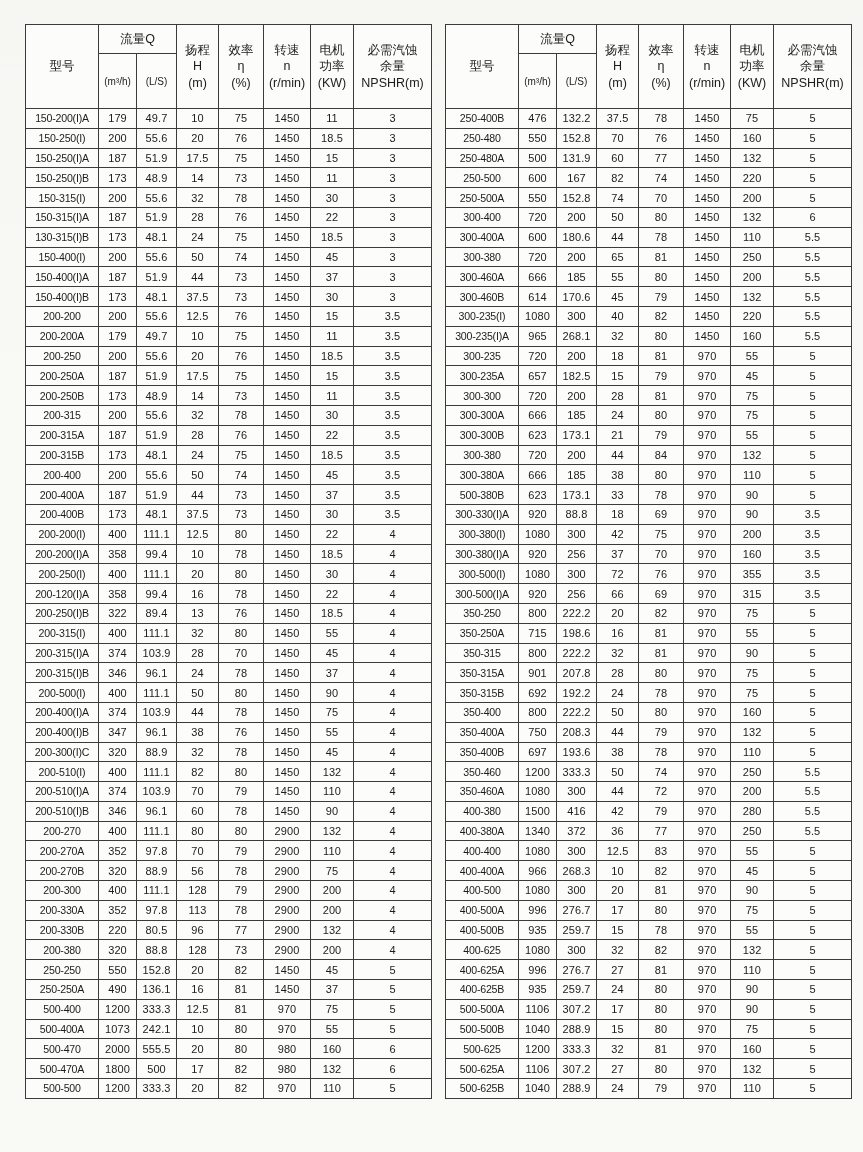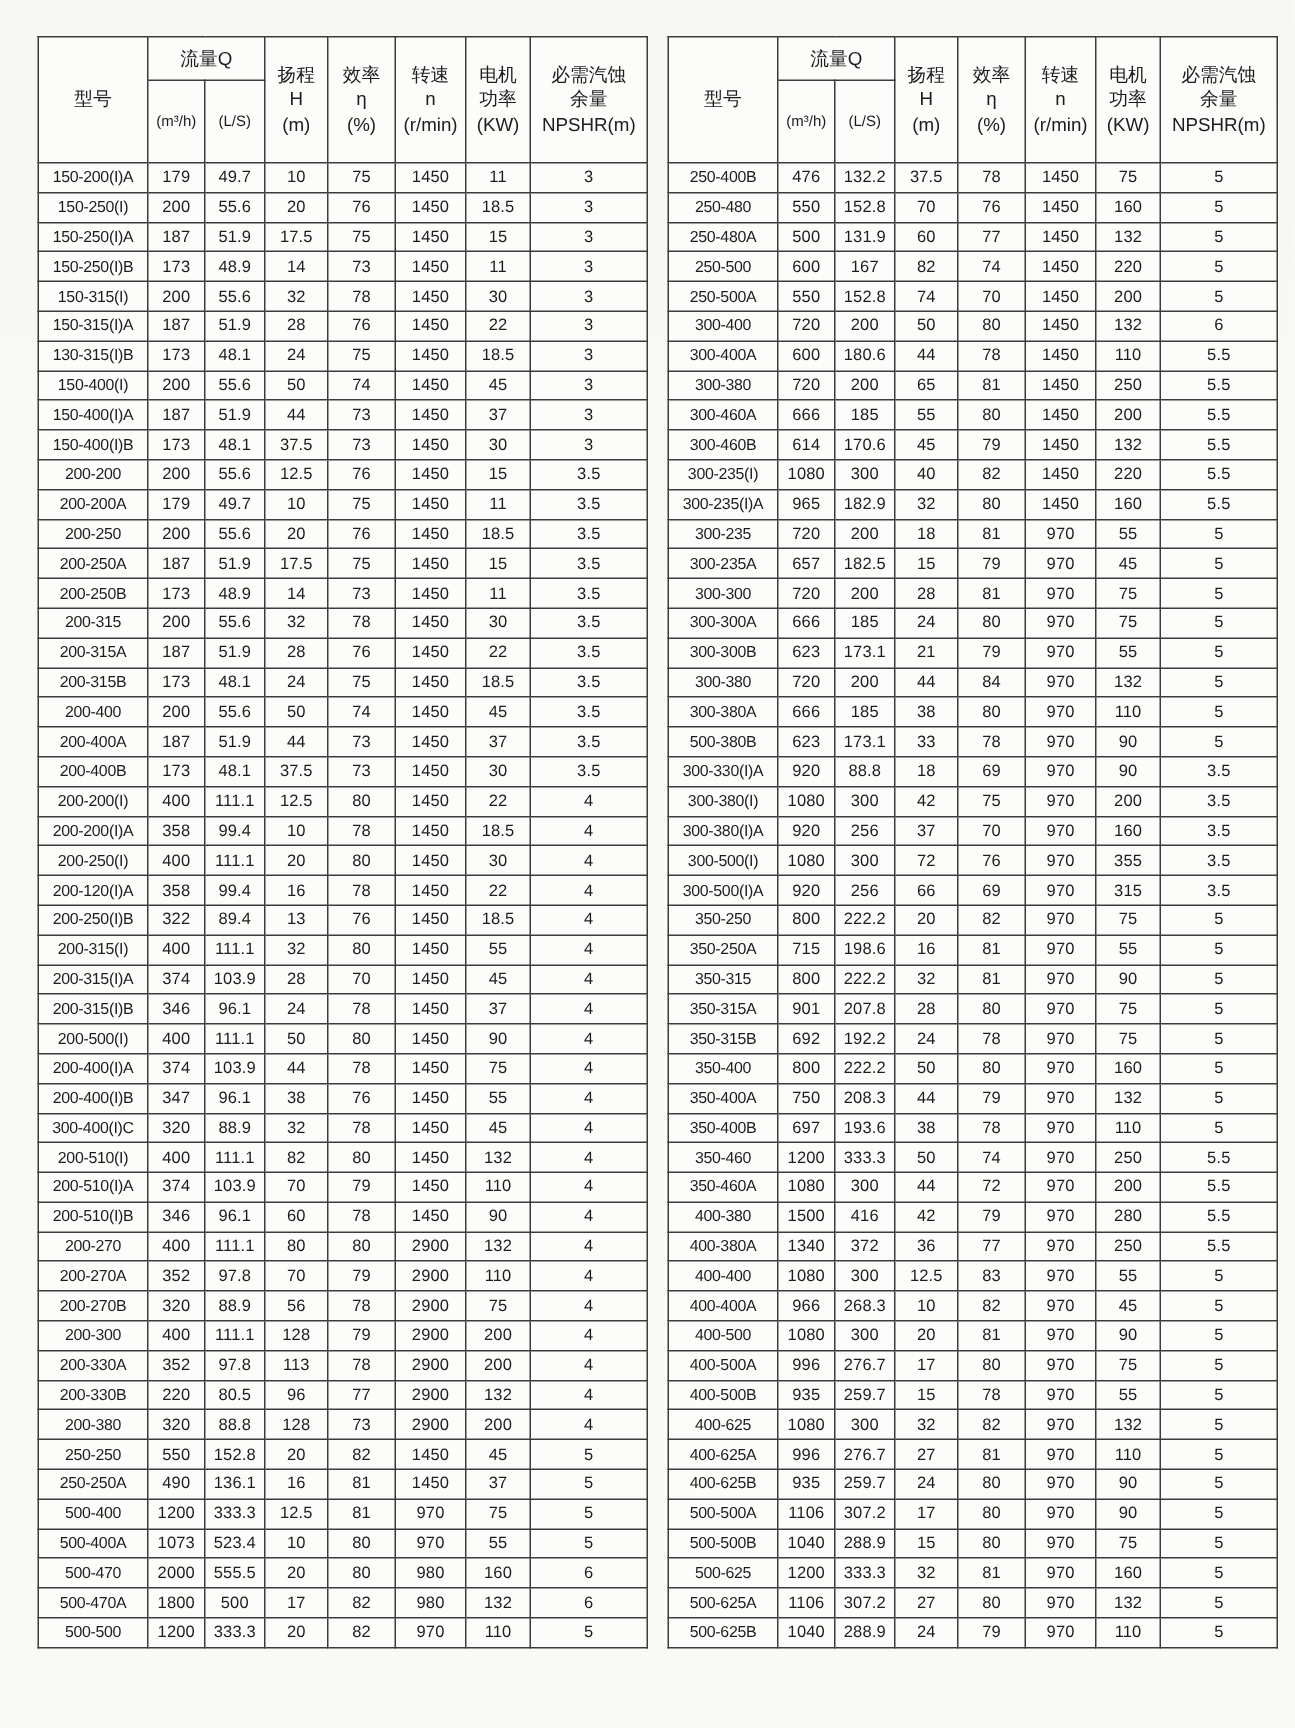--- a/index.html
+++ b/index.html
@@ -419,21 +419,21 @@
           <td>200-400(I)B</td>
           <td>347</td>
           <td>96.1</td>
           <td>38</td>
           <td>76</td>
           <td>1450</td>
           <td>55</td>
           <td>4</td>
         </tr>
         <tr>
-          <td>300-400(I)C</td>
+          <td>200-300(I)C</td>
           <td>320</td>
           <td>88.9</td>
           <td>32</td>
           <td>78</td>
           <td>1450</td>
           <td>45</td>
           <td>4</td>
         </tr>
         <tr>
           <td>200-510(I)</td>
@@ -561,21 +561,21 @@
           <td>333.3</td>
           <td>12.5</td>
           <td>81</td>
           <td>970</td>
           <td>75</td>
           <td>5</td>
         </tr>
         <tr>
           <td>500-400A</td>
           <td>1073</td>
-          <td>523.4</td>
+          <td>242.1</td>
           <td>10</td>
           <td>80</td>
           <td>970</td>
           <td>55</td>
           <td>5</td>
         </tr>
         <tr>
           <td>500-470</td>
           <td>2000</td>
           <td>555.5</td>
@@ -751,21 +751,21 @@
           <td>300</td>
           <td>40</td>
           <td>82</td>
           <td>1450</td>
           <td>220</td>
           <td>5.5</td>
         </tr>
         <tr>
           <td>300-235(I)A</td>
           <td>965</td>
-          <td>182.9</td>
+          <td>268.1</td>
           <td>32</td>
           <td>80</td>
           <td>1450</td>
           <td>160</td>
           <td>5.5</td>
         </tr>
         <tr>
           <td>300-235</td>
           <td>720</td>
           <td>200</td>

